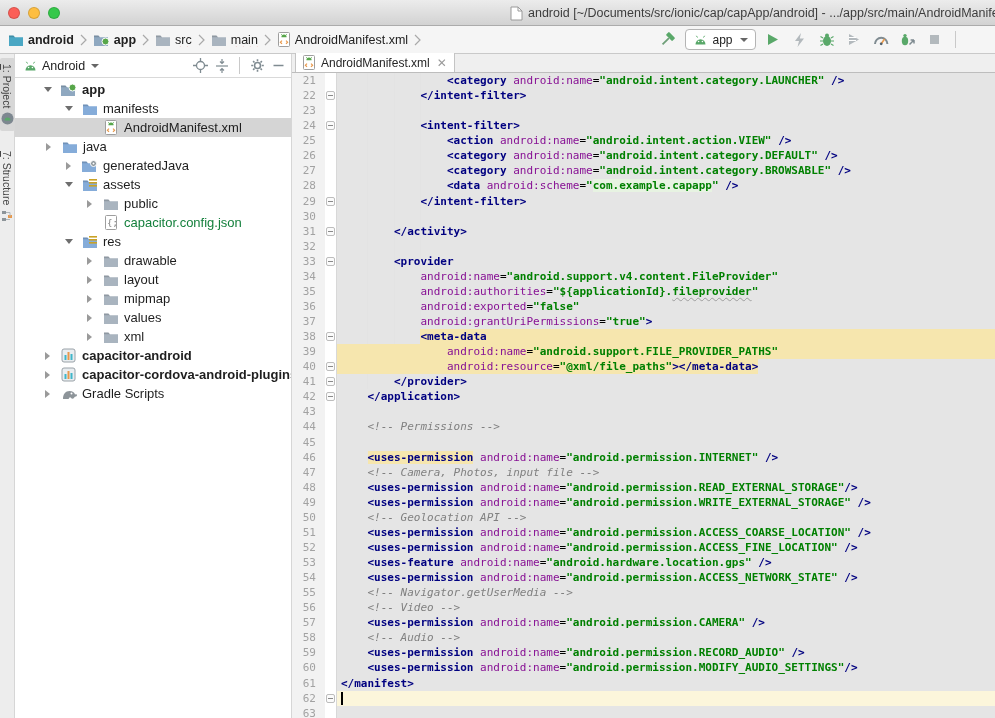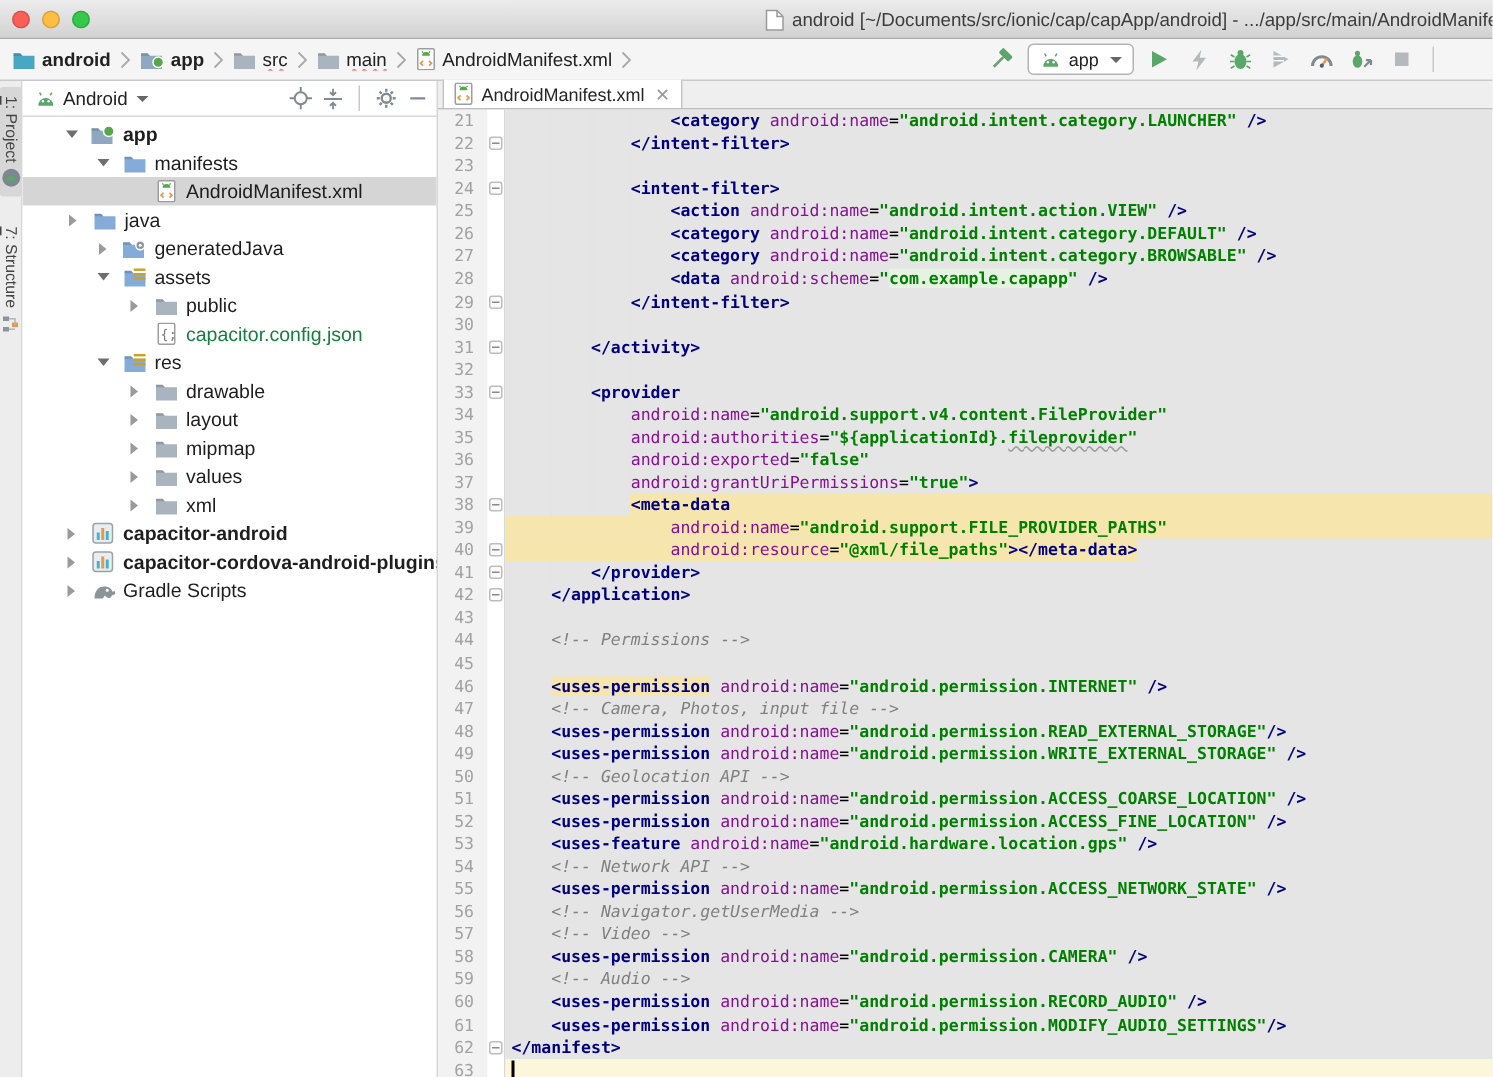--- a/index.html
+++ b/index.html
@@ -660,21 +660,20 @@
             <div class="code-line"><span class="code-text"><span>    </span><span class="tok-com">&lt;!-- Permissions --&gt;</span></span></div>
             <div class="code-line"><span class="code-text"></span></div>
             <div class="code-line"><span class="code-text"><span>    </span><span class="tok-tag tok-hl">&lt;uses-permission</span><span class="tok-plain"> </span><span class="tok-attr">android:name</span><span class="tok-plain">=</span><span class="tok-val">"android.permission.INTERNET"</span><span class="tok-plain"> </span><span class="tok-tag">/&gt;</span></span></div>
             <div class="code-line"><span class="code-text"><span>    </span><span class="tok-com">&lt;!-- Camera, Photos, input file --&gt;</span></span></div>
             <div class="code-line"><span class="code-text"><span>    </span><span class="tok-tag">&lt;uses-permission </span><span class="tok-attr">android:name</span><span class="tok-plain">=</span><span class="tok-val">"android.permission.READ_EXTERNAL_STORAGE"</span><span class="tok-tag">/&gt;</span></span></div>
             <div class="code-line"><span class="code-text"><span>    </span><span class="tok-tag">&lt;uses-permission </span><span class="tok-attr">android:name</span><span class="tok-plain">=</span><span class="tok-val">"android.permission.WRITE_EXTERNAL_STORAGE"</span><span class="tok-plain"> </span><span class="tok-tag">/&gt;</span></span></div>
             <div class="code-line"><span class="code-text"><span>    </span><span class="tok-com">&lt;!-- Geolocation API --&gt;</span></span></div>
             <div class="code-line"><span class="code-text"><span>    </span><span class="tok-tag">&lt;uses-permission </span><span class="tok-attr">android:name</span><span class="tok-plain">=</span><span class="tok-val">"android.permission.ACCESS_COARSE_LOCATION"</span><span class="tok-plain"> </span><span class="tok-tag">/&gt;</span></span></div>
             <div class="code-line"><span class="code-text"><span>    </span><span class="tok-tag">&lt;uses-permission </span><span class="tok-attr">android:name</span><span class="tok-plain">=</span><span class="tok-val">"android.permission.ACCESS_FINE_LOCATION"</span><span class="tok-plain"> </span><span class="tok-tag">/&gt;</span></span></div>
             <div class="code-line"><span class="code-text"><span>    </span><span class="tok-tag">&lt;uses-feature </span><span class="tok-attr">android:name</span><span class="tok-plain">=</span><span class="tok-val">"android.hardware.location.gps"</span><span class="tok-plain"> </span><span class="tok-tag">/&gt;</span></span></div>
-            <div class="code-line"><span class="code-text"><span>    </span><span class="tok-com">&lt;!-- Network API --&gt;</span></span></div>
             <div class="code-line"><span class="code-text"><span>    </span><span class="tok-tag">&lt;uses-permission </span><span class="tok-attr">android:name</span><span class="tok-plain">=</span><span class="tok-val">"android.permission.ACCESS_NETWORK_STATE"</span><span class="tok-plain"> </span><span class="tok-tag">/&gt;</span></span></div>
             <div class="code-line"><span class="code-text"><span>    </span><span class="tok-com">&lt;!-- Navigator.getUserMedia --&gt;</span></span></div>
             <div class="code-line"><span class="code-text"><span>    </span><span class="tok-com">&lt;!-- Video --&gt;</span></span></div>
             <div class="code-line"><span class="code-text"><span>    </span><span class="tok-tag">&lt;uses-permission </span><span class="tok-attr">android:name</span><span class="tok-plain">=</span><span class="tok-val">"android.permission.CAMERA"</span><span class="tok-plain"> </span><span class="tok-tag">/&gt;</span></span></div>
             <div class="code-line"><span class="code-text"><span>    </span><span class="tok-com">&lt;!-- Audio --&gt;</span></span></div>
             <div class="code-line"><span class="code-text"><span>    </span><span class="tok-tag">&lt;uses-permission </span><span class="tok-attr">android:name</span><span class="tok-plain">=</span><span class="tok-val">"android.permission.RECORD_AUDIO"</span><span class="tok-plain"> </span><span class="tok-tag">/&gt;</span></span></div>
             <div class="code-line"><span class="code-text"><span>    </span><span class="tok-tag">&lt;uses-permission </span><span class="tok-attr">android:name</span><span class="tok-plain">=</span><span class="tok-val">"android.permission.MODIFY_AUDIO_SETTINGS"</span><span class="tok-tag">/&gt;</span></span></div>
             <div class="code-line"><span class="code-text"><span></span><span class="tok-tag">&lt;/manifest&gt;</span></span></div>
             <div class="code-line caret-row"><span class="code-text"></span><span id="caret"></span></div>
           </div>

